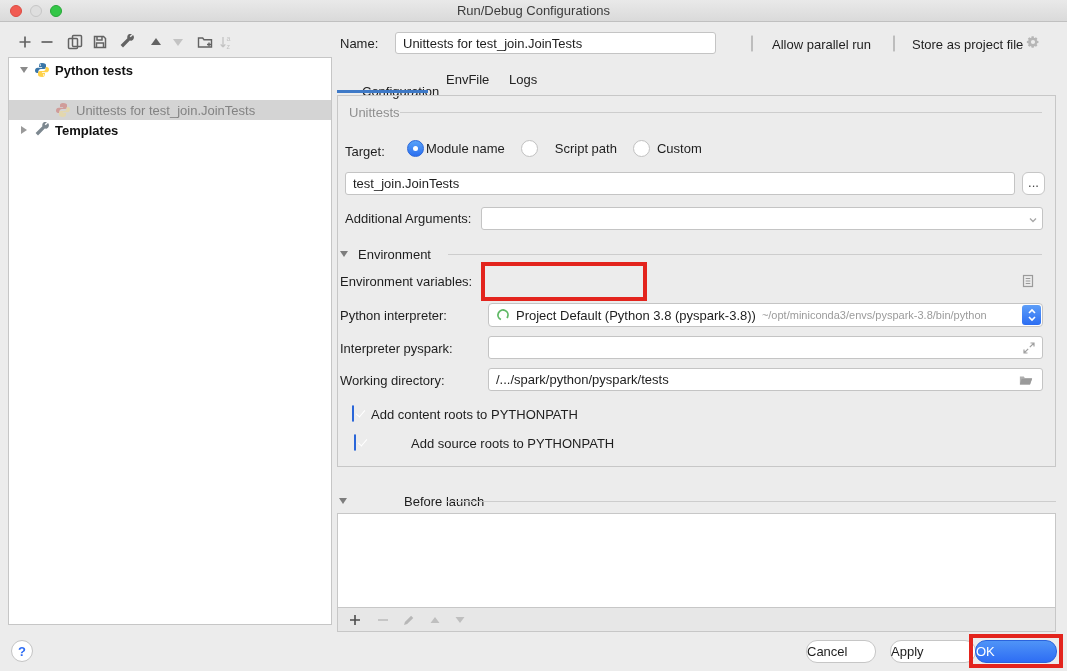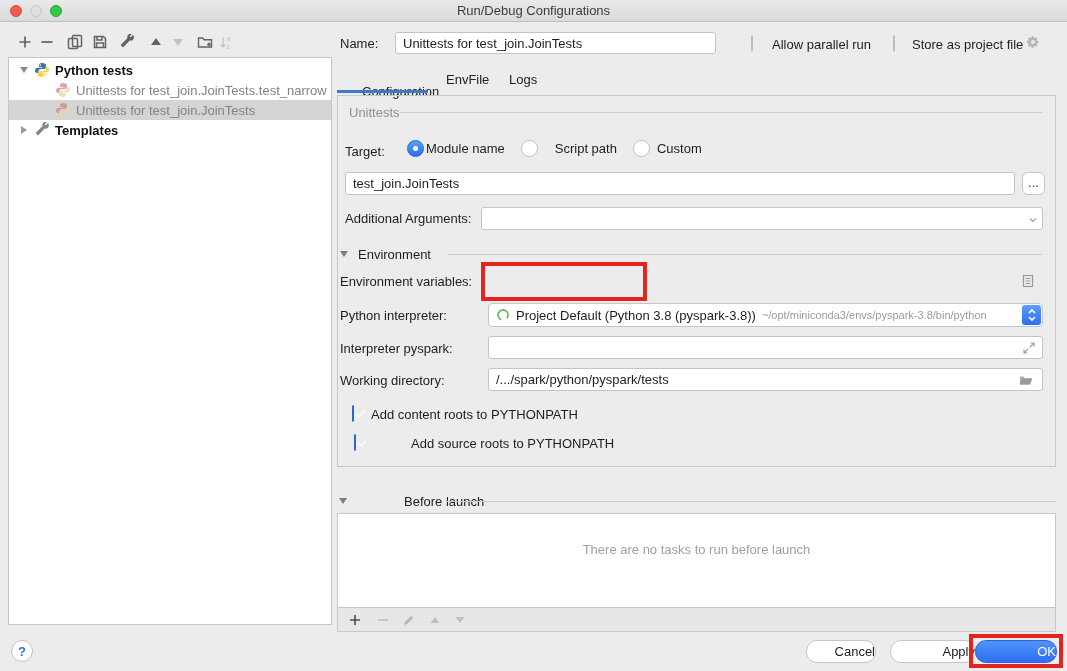--- a/index.html
+++ b/index.html
@@ -50,21 +50,21 @@
   .mac-cb[data-checked="true"]{background:linear-gradient(180deg,#55a1f8,#2b6ff0);border:1px solid #2a66d9;}
   .mac-cb[data-checked="true"]::after{content:"";position:absolute;left:4.5px;top:1.5px;width:4px;height:8px;border-right:1.8px solid #fff;border-bottom:1.8px solid #fff;transform:rotate(40deg);}
 
   
   .tab{color:#222;cursor:default;}
   .tabline{background:#3e79c7;height:3px;}
 
   .panelbox{border:1px solid #c7c7c7;background:transparent;}
 
   
-  .btn{background:#fff;border:1px solid #c6c6c6;border-radius:11px;text-align:right;line-height:21px;font-size:13px;color:#1e1e1e;cursor:default;}
+  .btn{background:#fff;border:1px solid #c6c6c6;border-radius:11px;text-align:left;line-height:21px;font-size:13px;color:#1e1e1e;cursor:default;}
   .btn.primary{background:linear-gradient(180deg,#4f94f7,#2e6df4);border:1px solid #2a63dd;color:#fff;}
   .browse{background:#fff;border:1px solid #c6c6c6;border-radius:6px;text-align:center;line-height:20px;color:#444;}
   .redbox{border:4px solid #e3241d;pointer-events:none;z-index:50;background:transparent;}
   .help{width:22px;height:22px;border-radius:50%;background:#fff;border:1px solid #c4c4c4;color:#2e6df4;font-weight:bold;text-align:center;line-height:21px;font-size:13px;}
 
   .combo{background:#fff;border:1px solid #c4c4c4;border-radius:4px;display:flex;align-items:center;}
   .combobtn{position:absolute;right:1px;top:1px;width:19px;height:20px;border-radius:3px;background:linear-gradient(180deg,#5d9ef8,#2b6df2);display:flex;align-items:center;justify-content:center;}
   .copath{color:#9b9b9b;font-size:11px;margin-left:6px;white-space:nowrap;overflow:hidden;}
   .emptytext{color:#9f9f9f;text-align:center;}
   .strip{background:#e7e7e7;border:1px solid #c7c7c7;border-top:none;}
@@ -139,29 +139,20 @@
     <span class="tarrow">
         <span class="caret-down"></span>
       </span>
     <span class="nicon">
       <svg viewBox="0 0 16 16">
           <path fill="#3a76a8" d="M7.9 1C5.7 1 5 2 5 3.2V5h3.1v.7H3.7C2.1 5.7 1 6.9 1 8.6 1 10 1.8 11 3.1 11h1.3V9.3C4.4 8 5.5 7 6.9 7h3.3c1.1 0 1.8-.9 1.8-2V3.2C12 2 11.1 1 7.9 1zM6.3 2.2a.8.8 0 1 1 0 1.6.8.8 0 0 1 0-1.6z"></path>
           <path fill="#ffd24a" d="M8.1 15c2.2 0 2.9-1 2.9-2.2V11H7.9v-.7h4.4c1.6 0 2.7-1.2 2.7-2.9 0-1.4-.8-2.4-2.1-2.4h-1.3v1.7C11.6 8 10.5 9 9.1 9H5.8C4.7 9 4 9.9 4 11v1.8C4 14 4.9 15 8.1 15zm1.6-1.2a.8.8 0 1 1 0-1.6.8.8 0 0 1 0 1.6z"></path>
         </svg>
       </span>
     <span class="tlabel-b">Python tests</span>
-  </div>
-  <div class="abs trow" style="top:80px;padding-left:46px;">
-    <span class="nicon" style="opacity:.75;">
-      <svg viewBox="0 0 16 16">
-          <path fill="#cf8a86" d="M7.9 1C5.7 1 5 2 5 3.2V5h3.1v.7H3.7C2.1 5.7 1 6.9 1 8.6 1 10 1.8 11 3.1 11h1.3V9.3C4.4 8 5.5 7 6.9 7h3.3c1.1 0 1.8-.9 1.8-2V3.2C12 2 11.1 1 7.9 1z"></path>
-          <path fill="#e9d9a2" d="M8.1 15c2.2 0 2.9-1 2.9-2.2V11H7.9v-.7h4.4c1.6 0 2.7-1.2 2.7-2.9 0-1.4-.8-2.4-2.1-2.4h-1.3v1.7C11.6 8 10.5 9 9.1 9H5.8C4.7 9 4 9.9 4 11v1.8C4 14 4.9 15 8.1 15z"></path>
-        </svg>
-      </span>
-    <span class="tlabel-g">Unittests for test_join.JoinTests.test_narrow</span>
   </div>
   <div class="abs trow sel" style="top:100px;padding-left:46px;">
     <span class="nicon" style="opacity:.75;">
       <svg viewBox="0 0 16 16">
           <path fill="#cf8a86" d="M7.9 1C5.7 1 5 2 5 3.2V5h3.1v.7H3.7C2.1 5.7 1 6.9 1 8.6 1 10 1.8 11 3.1 11h1.3V9.3C4.4 8 5.5 7 6.9 7h3.3c1.1 0 1.8-.9 1.8-2V3.2C12 2 11.1 1 7.9 1z"></path>
           <path fill="#e9d9a2" d="M8.1 15c2.2 0 2.9-1 2.9-2.2V11H7.9v-.7h4.4c1.6 0 2.7-1.2 2.7-2.9 0-1.4-.8-2.4-2.1-2.4h-1.3v1.7C11.6 8 10.5 9 9.1 9H5.8C4.7 9 4 9.9 4 11v1.8C4 14 4.9 15 8.1 15z"></path>
         </svg>
       </span>
     <span class="tlabel-g">Unittests for test_join.JoinTests</span>
   </div>
@@ -281,21 +272,20 @@
   <div class="abs lab" style="left:371px;top:407px;">Add content roots to PYTHONPATH</div>
   <span class="abs mac-cb" style="left:348px;top:435px;" data-checked="true"></span>
   <div class="abs lab" style="left:371px;top:436px;margin-left:40px;">Add source roots to PYTHONPATH</div>
 
   
   <span class="abs" style="left:339px;top:498px;width:0;height:0;border-left:4.5px solid transparent;border-right:4.5px solid transparent;border-top:6px solid #7d7d7d;"></span>
   <div class="abs lab" style="left:356px;top:494px;margin-left:48px;">Before launch</div>
   <div class="abs grayline" style="left:446px;top:501px;width:610px;"></div>
 
   <div class="abs" style="left:337px;top:513px;width:719px;height:95px;background:#fff;border:1px solid #c7c7c7;"></div>
-  <div class="abs emptytext" style="left:337px;top:542px;width:719px;">There are no tasks to run before launch</div>
 
   <div class="abs strip" style="left:337px;top:608px;width:719px;height:24px;"></div>
   <div class="abs sicon" style="left:348px;top:613px;color:#4d4d4d;">
     <svg viewBox="0 0 14 14">
         <path d="M7 2v10M2 7h10" stroke="currentColor" stroke-width="1.6" fill="none"></path>
       </svg>
     </div>
   <div class="abs sicon" style="left:376px;top:613px;color:#bfbfbf;">
     <svg viewBox="0 0 14 14">
         <path d="M2 7h10" stroke="currentColor" stroke-width="1.6" fill="none"></path>

